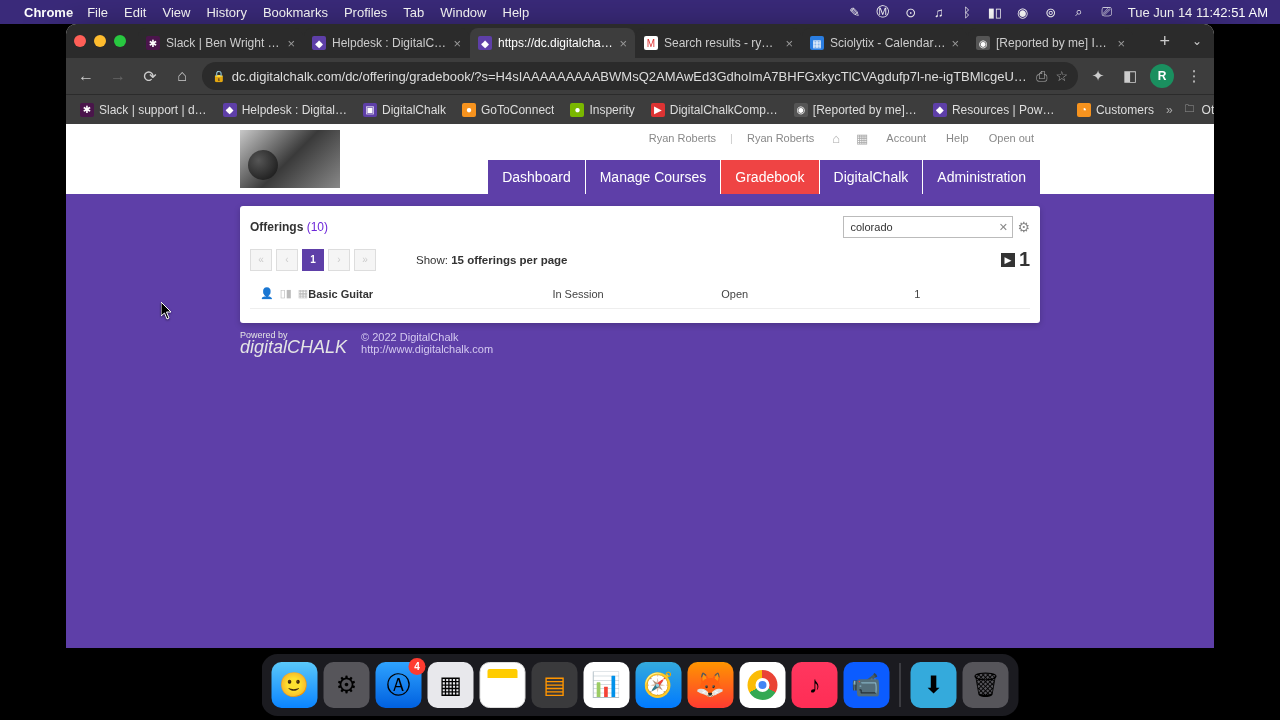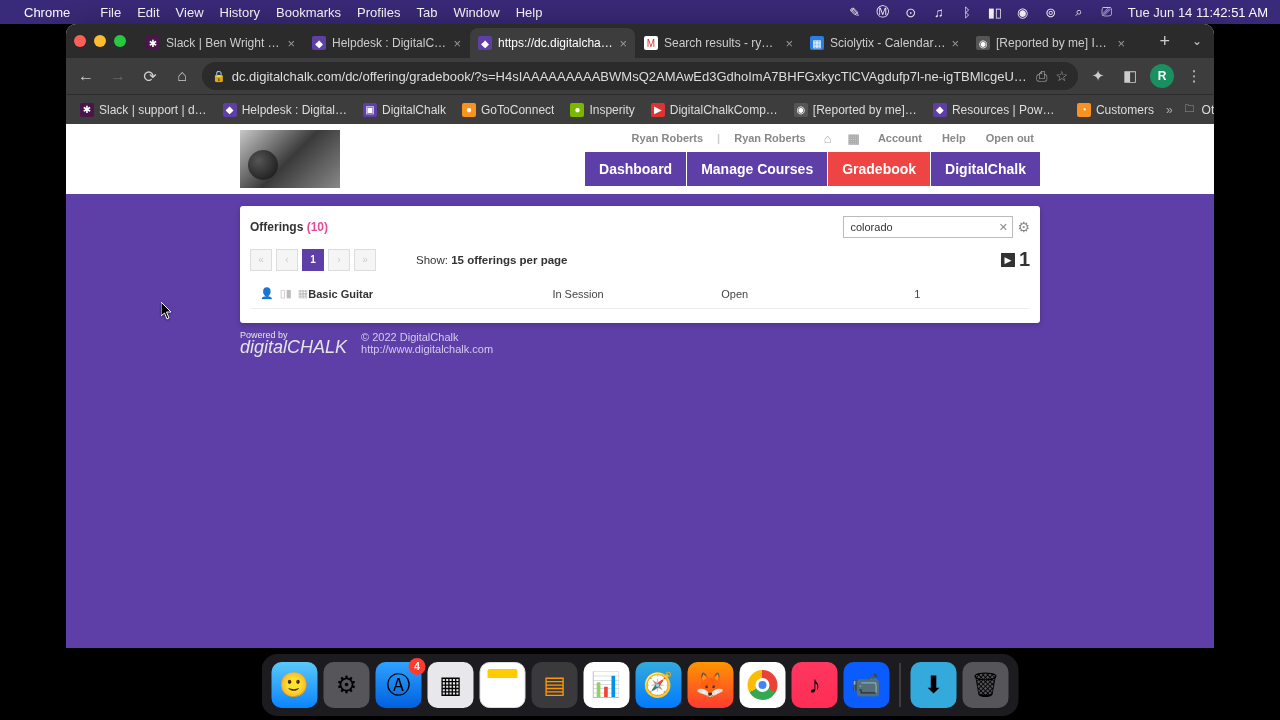--- a/index.html
+++ b/index.html
@@ -1,21 +1,21 @@
 <!DOCTYPE html>
 <html><head>
 <meta charset="utf-8">
 <style>
 * { margin: 0; padding: 0; box-sizing: border-box; font-family: -apple-system, BlinkMacSystemFont, "Segoe UI", Helvetica, Arial, sans-serif; }
 body { width: 1280px; height: 720px; background: #000; overflow: hidden; position: relative; }
 
 
 .menubar { height: 24px; background: #3a2a7a; display: flex; align-items: center; padding: 0 12px; color: #fff; font-size: 13px; }
 .menubar .apple { font-size: 15px; margin-right: 12px; }
-.menubar .appname { font-weight: 400; margin-right: 30px; }
+.menubar .appname { font-weight: 700; margin-right: 14px; }
 .menubar .mitem { margin-right: 16px; cursor: default; }
 .menubar .right { margin-left: auto; display: flex; align-items: center; gap: 14px; }
 .menubar .right .icon { width: 14px; height: 14px; display: inline-flex; align-items: center; justify-content: center; }
 .menubar .clock { white-space: nowrap; }
 
 
 .chrome { position: absolute; top: 24px; left: 66px; right: 66px; height: 624px; background: #fff; border-radius: 10px 10px 0 0; overflow: hidden; box-shadow: 0 10px 40px rgba(0,0,0,.5); display: flex; flex-direction: column; }
 
 
 .tabstrip { height: 34px; background: #2b2b2b; display: flex; align-items: center; padding-left: 8px; }
@@ -49,39 +49,39 @@
 .bm { display: flex; align-items: center; padding: 3px 6px; border-radius: 4px; white-space: nowrap; max-width: 140px; }
 .bm .bico { width: 14px; height: 14px; margin-right: 5px; border-radius: 2px; display:inline-flex; align-items:center; justify-content:center; font-size:10px; flex-shrink:0;}
 .bm .blabel { overflow: hidden; text-overflow: ellipsis; }
 .bmbar .more { margin-left: 2px; color: #aaa;}
 .bmbar .other { margin-left: auto; display: flex; align-items: center; }
 
 
 .page { flex: 1; background: #5e3fa8; overflow: hidden; position: relative; }
 
 
-.apphead { background: #fff; height: 70px; display: flex; align-items: center; font-weight: bold; }
+.apphead { background: #fff; height: 70px; display: flex; align-items: center; }
 .apphead .wrap { width: 800px; margin: 0 auto; display: flex; align-items: center; height: 100%; position: relative;}
 .apphead .logo { width: 100px; height: 58px; background: linear-gradient(135deg,#c8c8c8 0%, #3a3a3a 50%, #888 100%); margin-left: 0; position: relative;}
 .apphead .logo::after{ content:''; position:absolute; bottom:8px; left:8px; width:30px; height:30px; border-radius:50%; background:radial-gradient(circle at 35% 35%, #555, #111);}
 .apphead .toprow { position: absolute; right: 0; top: 4px; display: flex; align-items: center; gap: 8px; font-size: 11px; color: #888;}
 .apphead .toprow .sep { color: #ccc; }
 .apphead .toprow .btn { color: #888; padding: 4px 6px; }
 .apphead .toprow .ico { color: #aaa; font-size: 13px; padding: 0 4px;}
 
 
-.mainnav { position: absolute; right: 0; bottom: 8px; display: flex; }
+.mainnav { position: absolute; right: 0; bottom: 0; display: flex; }
 .mainnav .ntab { padding: 9px 14px; font-size: 14px; color: #fff; background: #5e3fa8; margin-left: 1px; }
 .mainnav .ntab.active { background: #ef4444; }
 
 
 .panel { width: 800px; margin: 12px auto 0; background: #fff; border-radius: 3px; box-shadow: 0 2px 6px rgba(0,0,0,.2); padding: 10px 10px 14px; }
 .panelrow1 { display: flex; align-items: center; }
 .offerings-title { font-size: 12px; font-weight: 700; color: #333; }
-.offerings-title .count { font-weight: 700; color: #ec4899;}
+.offerings-title .count { font-weight: 400; color: #6d28d9;}
 .searchbox { margin-left: auto; display: flex; align-items: center; }
 .searchbox input { width: 170px; height: 22px; border: 1px solid #bbb; font-size: 11px; padding: 0 18px 0 6px; color: #333;}
 .searchbox .clear { margin-left: -18px; color: #888; font-size: 11px; width: 16px; text-align:center; z-index:1;}
 .searchbox .gear { color: #888; font-size: 14px; margin-left: 6px;}
 
 .panelrow2 { display: flex; align-items: center; margin-top: 10px; font-size: 11px; color: #333;}
 .pager { display: flex; gap: 4px; }
 .pagebtn { width: 22px; height: 22px; border: 1px solid #ddd; background: #f5f5f5; color: #ccc; display:flex; align-items:center; justify-content:center; font-size: 10px;}
 .pagebtn.cur { background: #5e3fa8; color: #fff; border-color: #5e3fa8; font-weight: 600;}
 .showtext { margin-left: 40px; font-size: 11.5px;}
@@ -268,20 +268,21 @@
           <span class="ico">▦</span>
           <span class="btn">Account</span>
           <span class="btn">Help</span>
           <span class="btn">Open out</span>
         </div>
         <div class="mainnav">
           <div class="ntab">Dashboard</div>
           <div class="ntab">Manage Courses</div>
           <div class="ntab active">Gradebook</div>
           <div class="ntab">DigitalChalk</div>
+          <div class="ntab">Administration</div>
         </div>
       </div>
     </div>
 
     <div class="panel">
       <div class="panelrow1">
         <span class="offerings-title"><span>Offerings</span> <span class="count">(10)</span></span>
         <div class="searchbox">
           <input type="text" value="colorado" style="">
           <span class="clear">✕</span>

